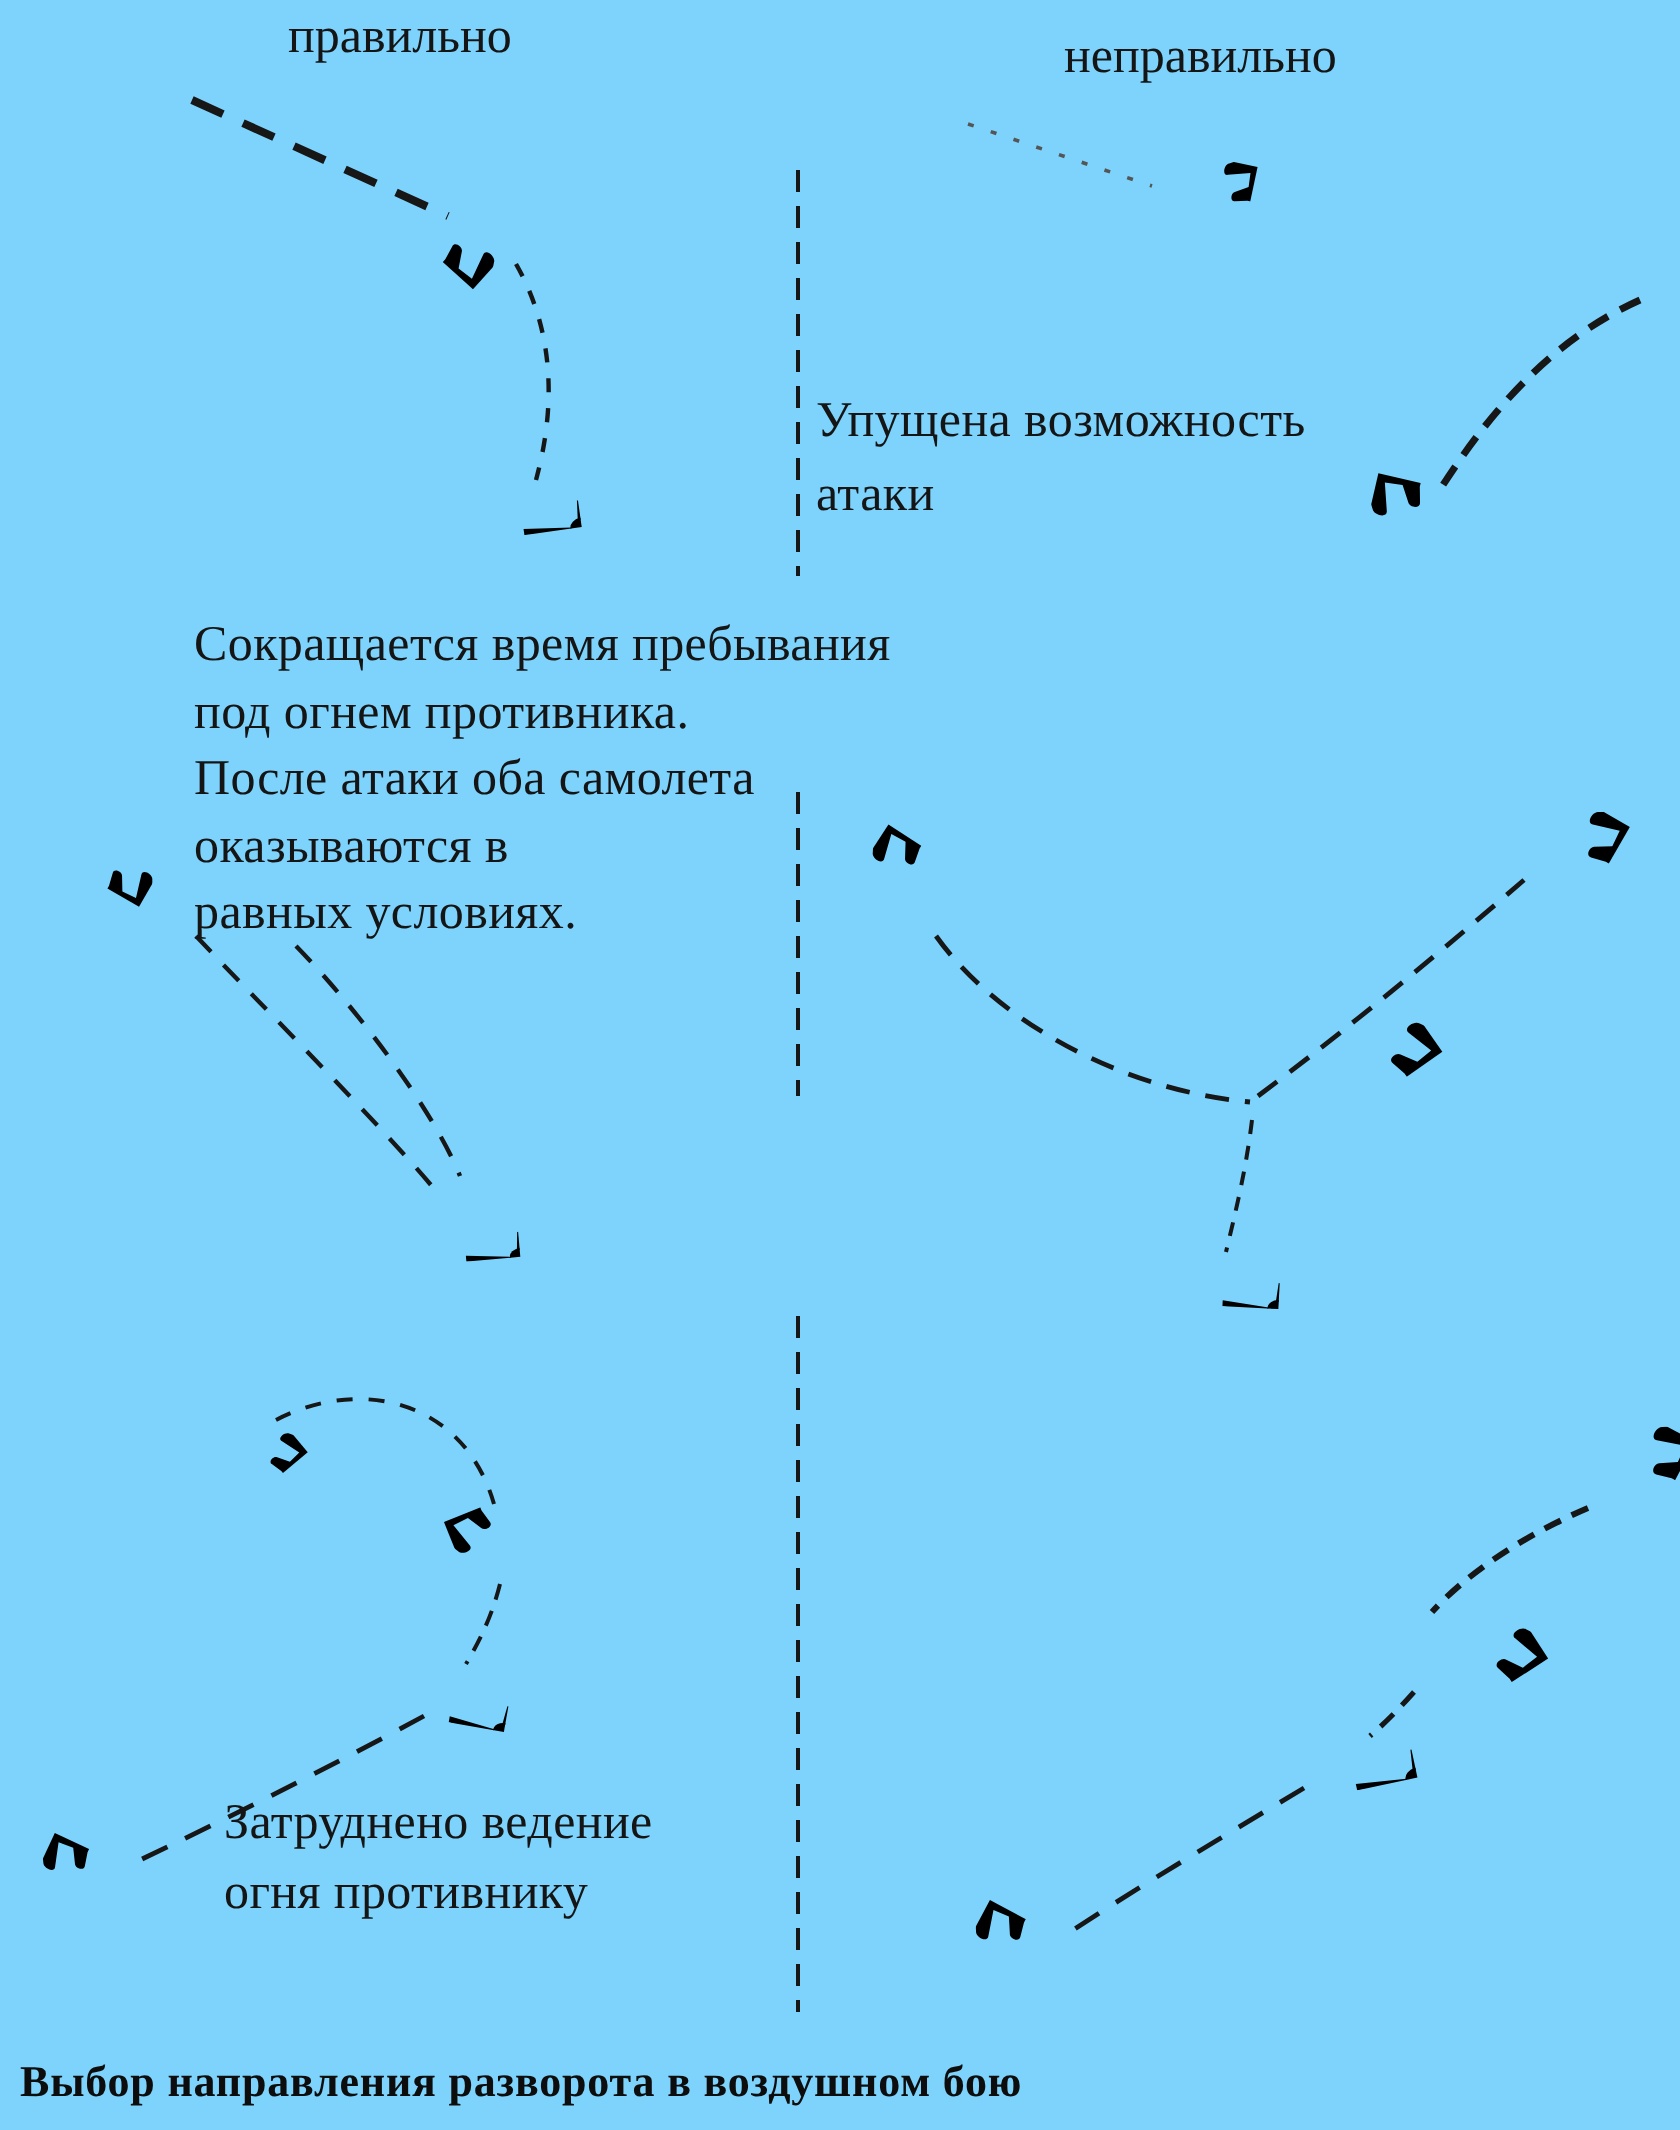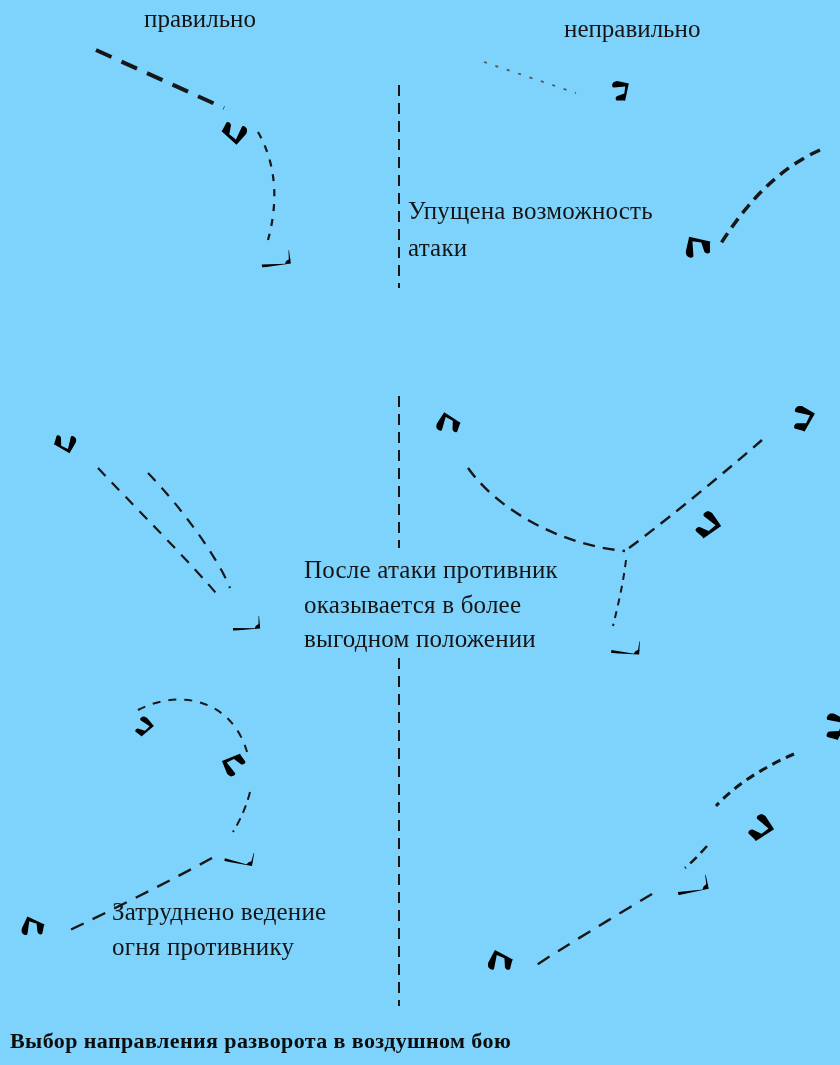--- a/index.html
+++ b/index.html
@@ -71,27 +71,29 @@
       <path d="M250 792 C246 808 240 820 233 832" stroke-width="2" stroke-dasharray="8 6"></path>
       <path d="M212 858 C168 882 108 912 70 930" stroke-width="2.4" stroke-dasharray="14 10"></path>
 
       <path d="M794 754 C766 766 736 784 716 806" stroke-width="3" stroke-dasharray="9 6"></path>
       <path d="M707 846 C699 855 692 862 685 868" stroke-width="2.6" stroke-dasharray="9 6"></path>
       <path d="M652 894 C612 918 565 946 532 968" stroke-width="2.4" stroke-dasharray="14 10"></path>
     </g>
   </svg>
 
   <div class="hdr" style="left:144px;top:5px">правильно</div>
-  <div class="hdr" style="left:564px;top:15px">неправильно</div>
+  <div class="hdr" style="left:532px;top:15px">неправильно</div>
 
+  <div class="txt" style="left:97px;top:306px;line-height:33.5px">Сокращается время пребывания
+под огнем противника.
+После атаки оба самолета
+оказываются в
+равных условиях.</div>
   <div class="txt center" style="left:408px;top:192px;width:300px;line-height:37px">Упущена возможность
 атаки</div>
-  <div class="txt" style="left:304px;top:553px;line-height:34.5px">После атаки противник
-оказывается в более
-выгодном положении</div>
   <div class="txt" style="left:112px;top:894px;line-height:35px">Затруднено ведение
 огня противнику</div>
 
   <div class="caption">Выбор направления разворота в воздушном бою</div>
 
   <svg class="plane solid" style="left:201px;top:86px;width:58px;height:45px;transform:rotate(42deg)" viewBox="-26 -20 52 40">
       <use href="#plane-top"></use>
     </svg>
   <svg class="plane front outl" style="left:227px;top:237px;width:62px;height:31px;transform:rotate(-8deg)" viewBox="-30 -15 60 30">
       <use href="#plane-front"></use>

